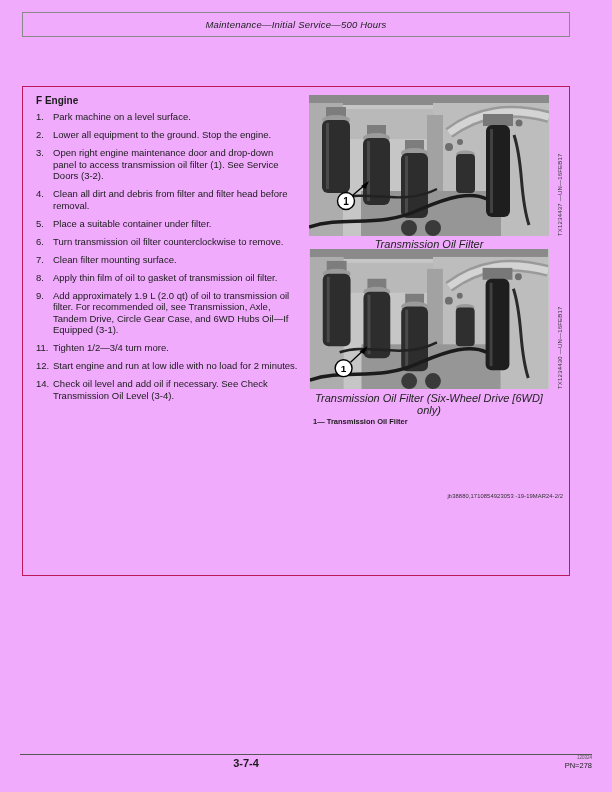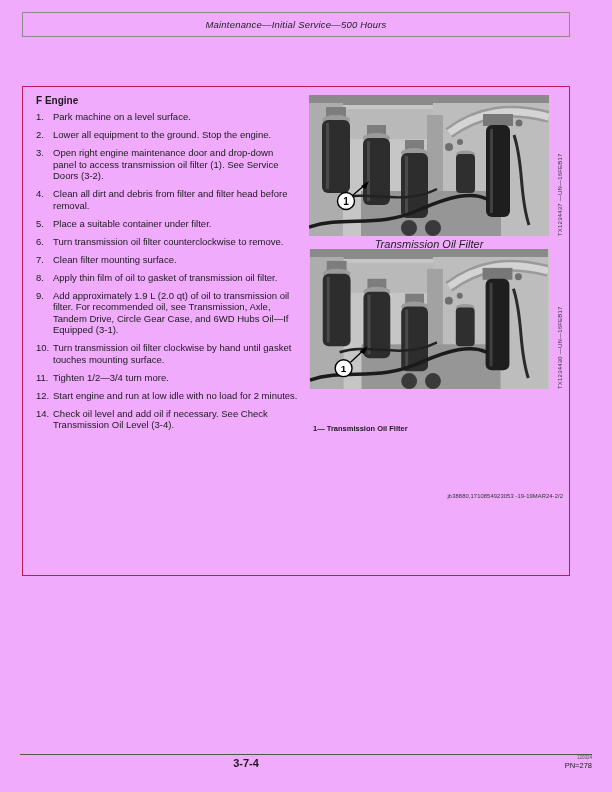--- a/index.html
+++ b/index.html
@@ -31,21 +31,21 @@
   .caption{position:absolute;width:240px;left:286px;text-align:center;
            font-style:italic;font-size:11px;color:#222;}
   .caption1{top:151px;}
   .caption2{top:305px;}
 
   .side-code{position:absolute;font-size:6px;color:#333;white-space:nowrap;
              transform:rotate(-90deg);transform-origin:0 0;letter-spacing:.2px;}
   .side1{left:534px;top:149px;width:141px;}
   .side2{left:534px;top:302px;width:140px;}
 
-  .legend{position:absolute;left:290px;top:337px;font-size:7.5px;font-weight:bold;}
+  .legend{position:absolute;left:290px;top:330px;font-size:7.5px;font-weight:bold;}
 
   .ref-code{position:absolute;right:6px;top:406px;font-size:5.8px;color:#333;
             text-align:right;letter-spacing:.1px;}
 
   
   .footer-rule{position:absolute;left:20px;top:754px;width:572px;border-top:1px solid #555;}
   .footer-page{position:absolute;left:0;top:757px;width:492px;text-align:center;
                font-size:11px;font-weight:bold;}
   .footer-right{position:absolute;right:20px;top:756px;text-align:right;line-height:1;}
   .footer-code{font-size:4.5px;color:#555;display:block;margin-bottom:1px;}
@@ -140,24 +140,20 @@
         </div>
       <div class="step">
           <span class="num">8.</span>
           <span class="txt">Apply thin film of oil to gasket of transmission oil filter.</span>
         </div>
       <div class="step">
           <span class="num">9.</span>
           <span class="txt">Add approximately 1.9 L (2.0 qt) of oil to transmission oil filter. For recommended oil, see Transmission, Axle, Tandem Drive, Circle Gear Case, and 6WD Hubs Oil—If Equipped (3-1).</span>
         </div>
       <div class="step">
-          <span class="num">10.</span>
-          <span class="txt">Turn transmission oil filter clockwise by hand until gasket touches mounting surface.</span>
-        </div>
-      <div class="step">
           <span class="num">11.</span>
           <span class="txt">Tighten 1/2—3/4 turn more.</span>
         </div>
       <div class="step">
           <span class="num">12.</span>
           <span class="txt">Start engine and run at low idle with no load for 2 minutes.</span>
         </div>
       <div class="step">
           <span class="num">14.</span>
           <span class="txt">Check oil level and add oil if necessary. See Check Transmission Oil Level (3-4).</span>
@@ -183,20 +179,21 @@
         <use href="#engine-scene"></use>
         <g>
           <line x1="41" y1="114" x2="55" y2="101" stroke="#000" stroke-width="1.3"></line>
           <polygon points="58,98 50,103 54.5,106" fill="#000"></polygon>
           <circle cx="34" cy="120" r="8.5" fill="#ffffff" stroke="#000" stroke-width="1.4"></circle>
           <text x="34" y="123.5" text-anchor="middle" font-size="10" font-weight="bold" font-family="Liberation Sans, sans-serif" fill="#000">1</text>
         </g>
       </svg>
     </div>
     <div class="side-code side2">TX1234430 —UN—16FEB17</div>
+    <div class="caption caption2">Transmission Oil Filter (Six-Wheel Drive [6WD] only)</div>
 
     <div class="legend">1— Transmission Oil Filter</div>
 
     <div class="ref-code">jb38880,1710854923053 -19-19MAR24-2/2</div>
   </div>
 
   <div class="footer-rule"></div>
   <div class="footer-page">3-7-4</div>
   <div class="footer-right">
     <span class="footer-code">120324</span>

